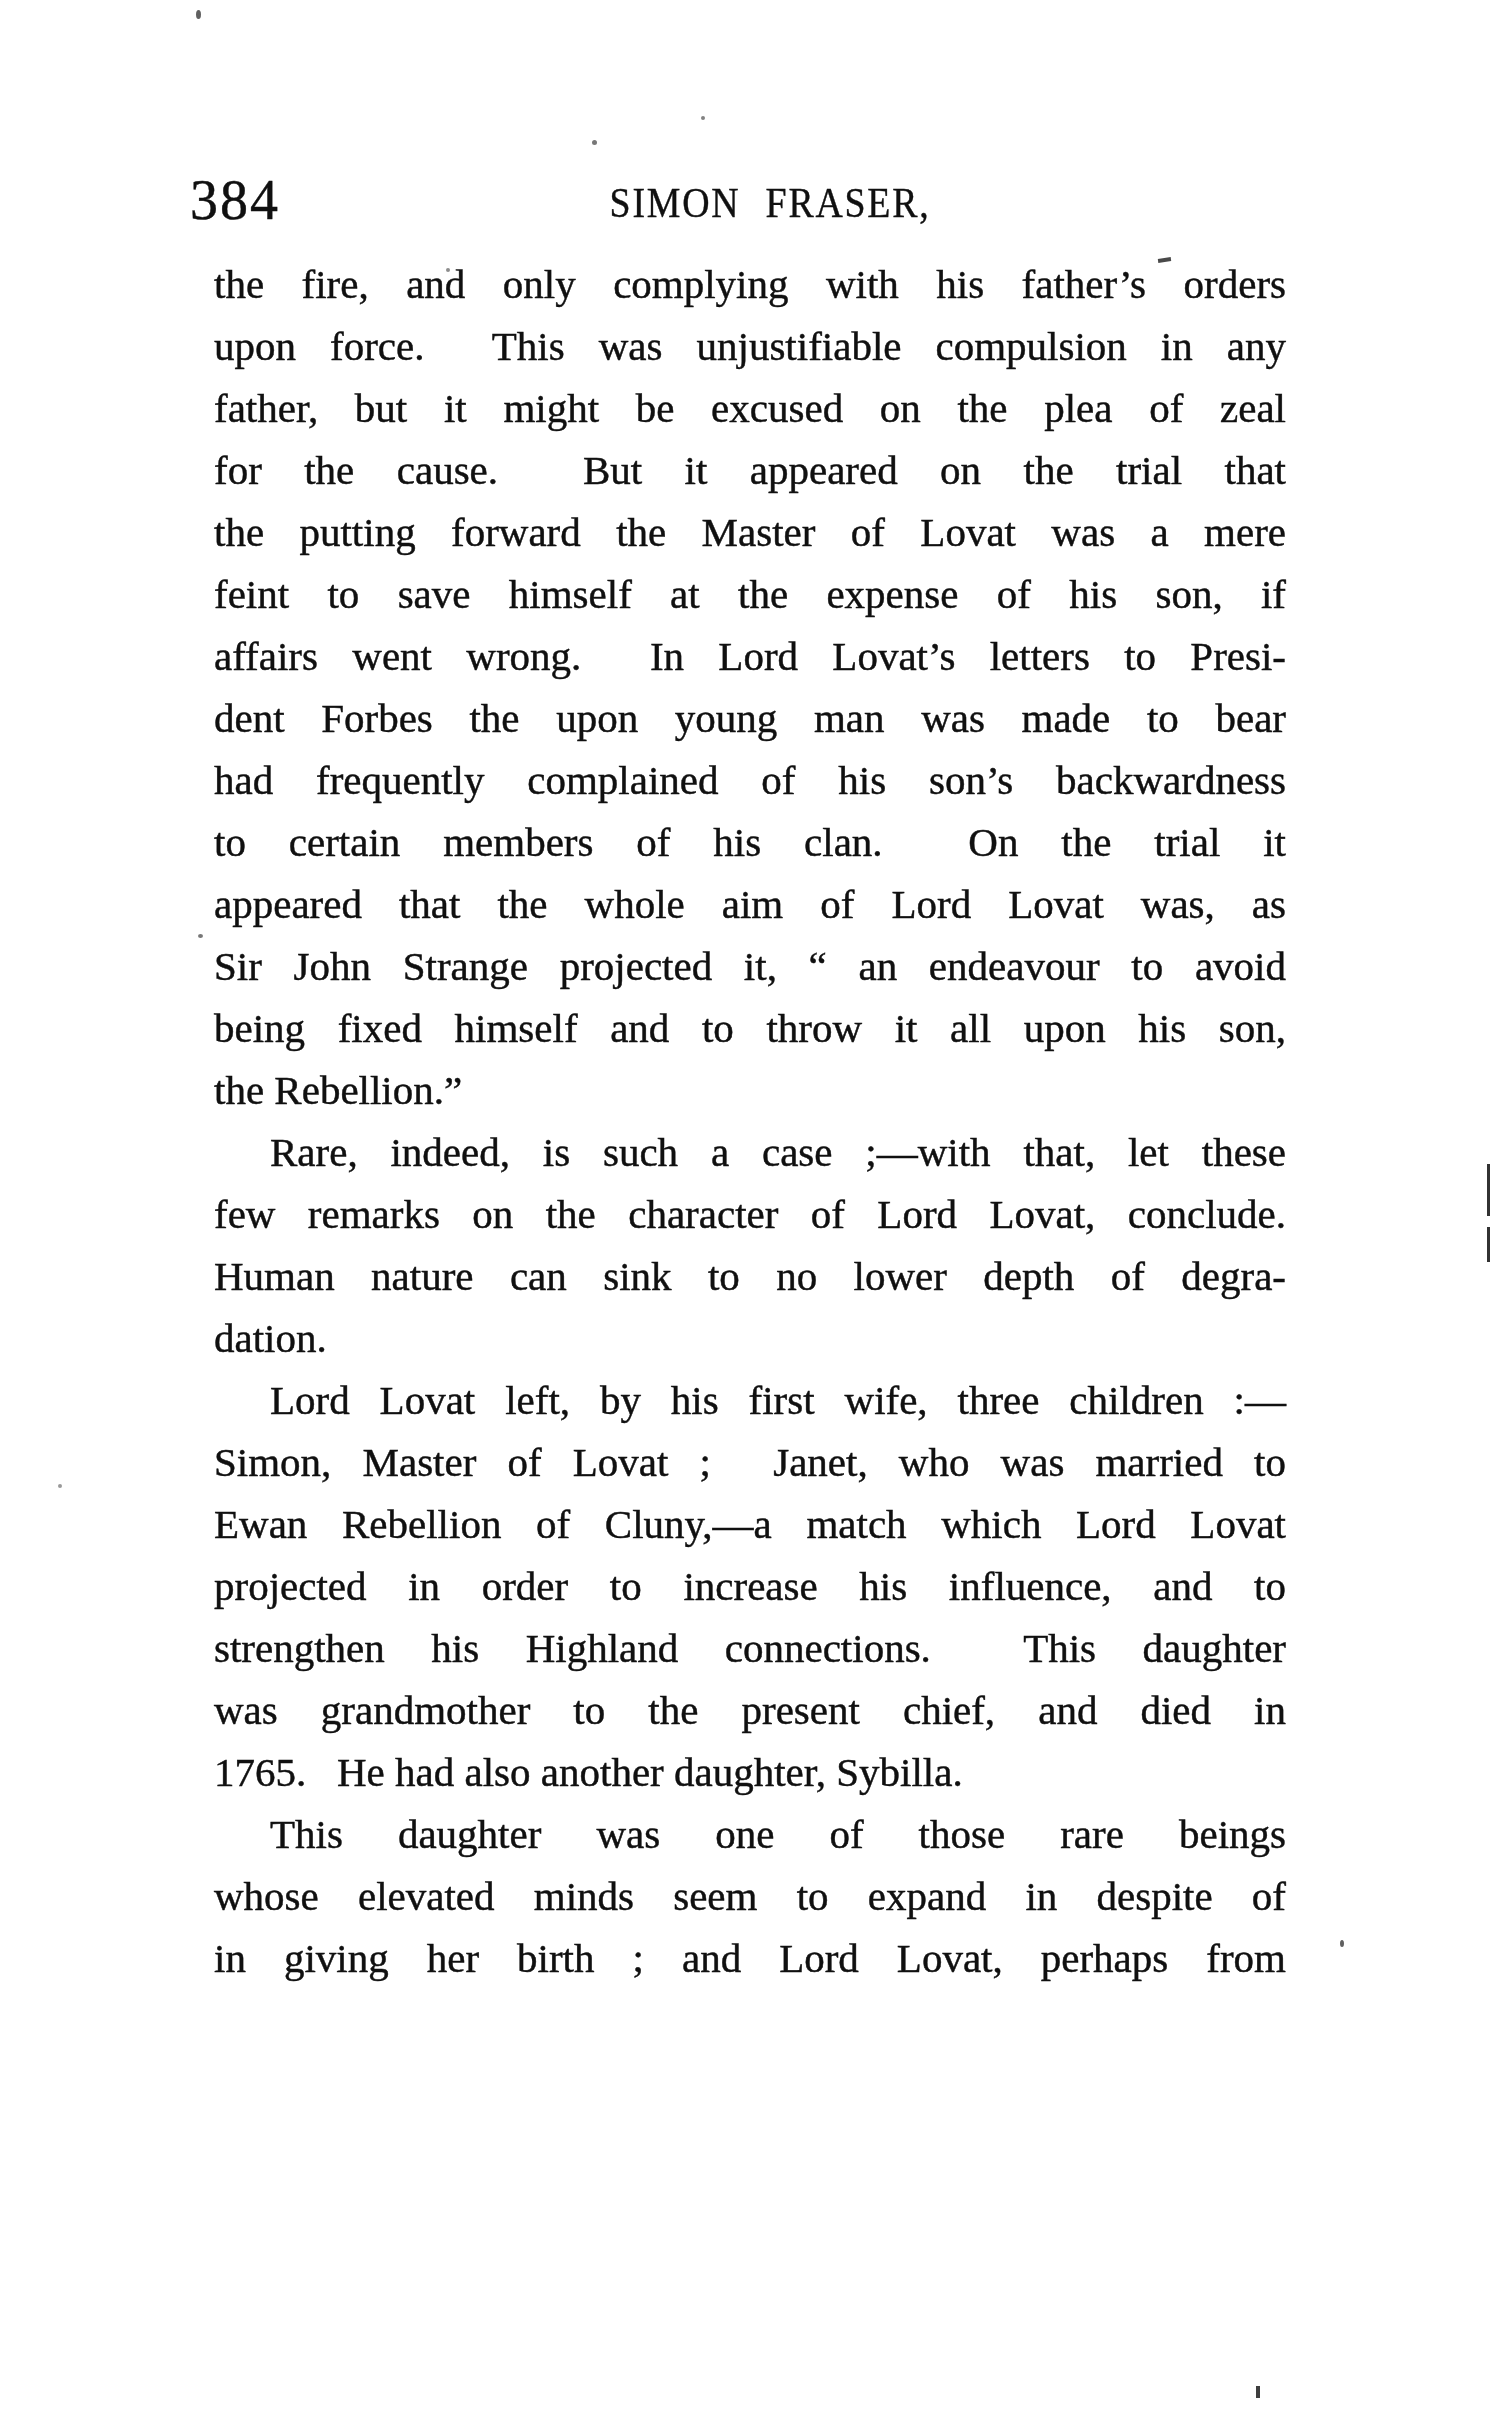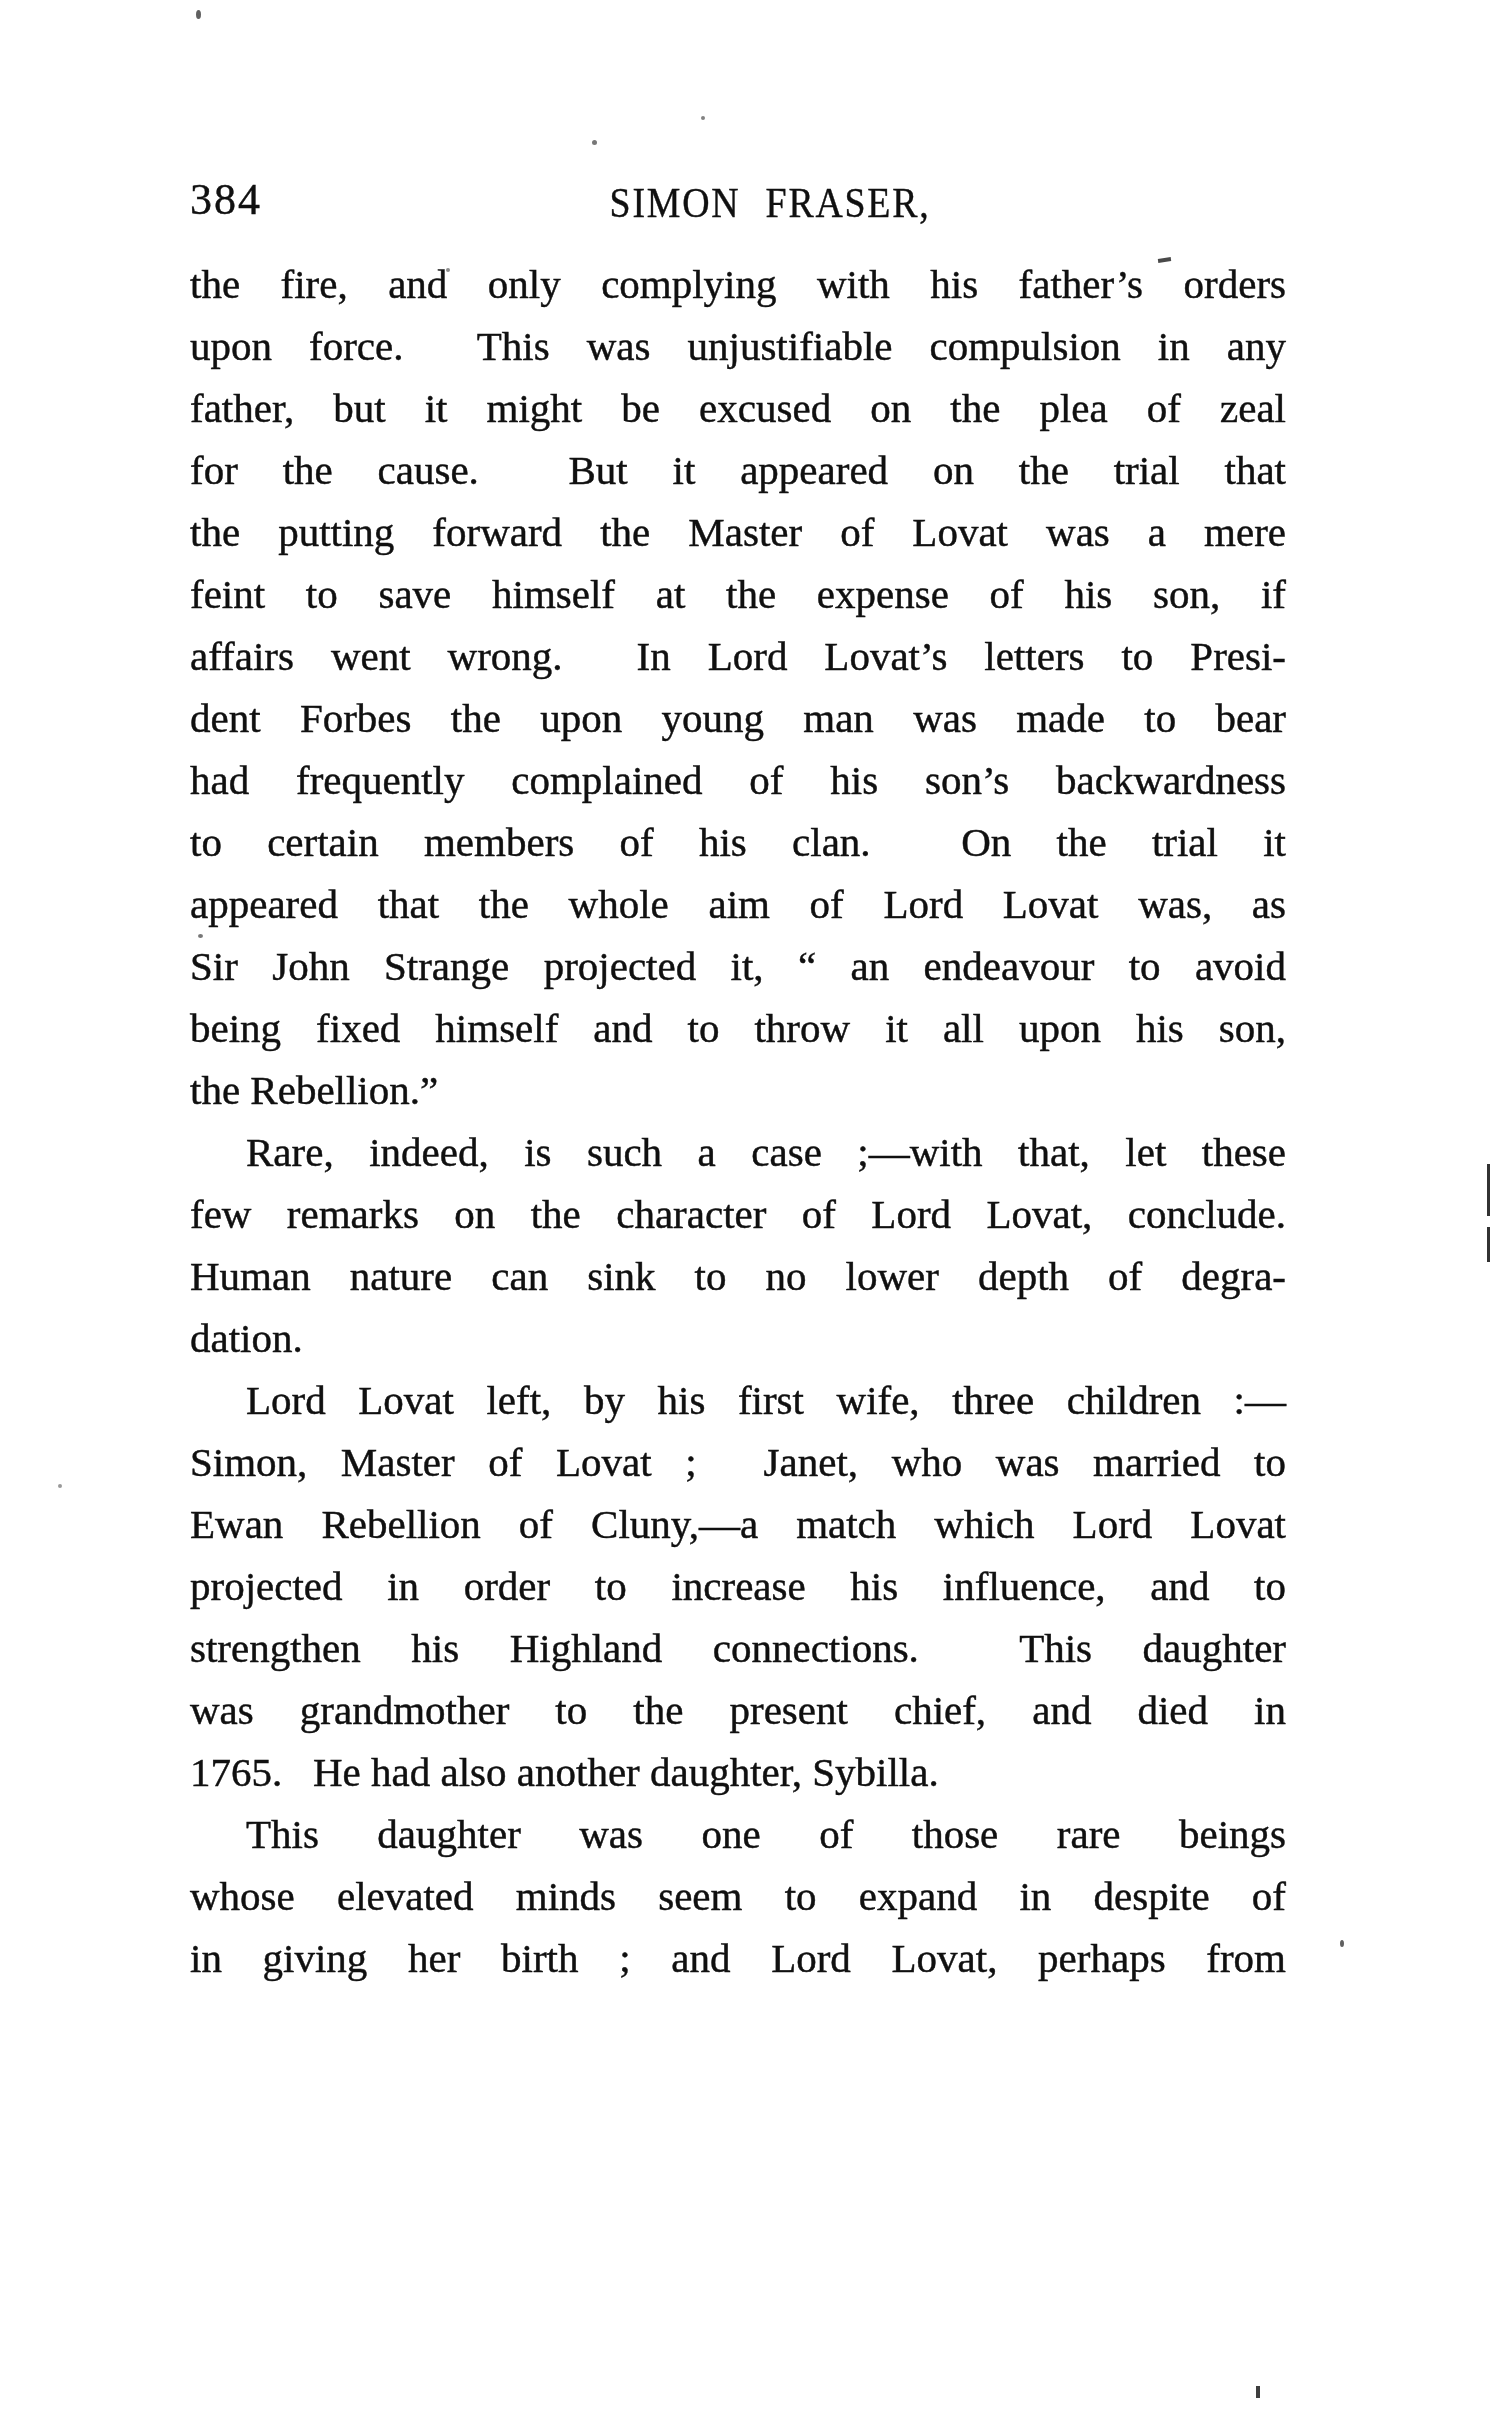--- a/index.html
+++ b/index.html
@@ -6,35 +6,35 @@
   html,body{margin:0;padding:0;}
   body{
     width:1502px;height:2411px;position:relative;overflow:hidden;
     background:#ffffff;color:#101010;
     font-family:"Liberation Serif","DejaVu Serif",serif;
   }
   .page{position:absolute;inset:0;}
   .page-header{position:absolute;left:0;top:0;width:100%;height:250px;}
   .page-number{
     position:absolute;left:190px;top:170px;
-    font-size:44px;line-height:60px;letter-spacing:2px;
+    font-size:56px;line-height:60px;letter-spacing:2px;
     -webkit-text-stroke:.4px #101010;
   }
   .running-header{
     position:absolute;left:470px;top:174px;width:600px;text-align:center;
     font-size:43px;line-height:58px;letter-spacing:2px;word-spacing:16px;
     transform:scaleX(.88);transform-origin:50% 50%;
     -webkit-text-stroke:.4px #101010;
   }
   .page-body{
     position:absolute;left:190px;top:253px;width:1096px;
     font-size:41px;line-height:62px;
     -webkit-text-stroke:.45px #101010;
   }
-  .line{text-align:left;white-space:normal;}
+  .line{text-align:left;white-space:normal;margin-left:24px;}
   .line.j{text-align:justify;text-align-last:justify;text-justify:inter-word;}
   .line.ind{text-indent:56px;}
   
   .mark{position:absolute;background:#1c1c1c;}
   .mark.round{border-radius:50%;}
   .m-vbar1{left:1487px;top:1164px;width:3px;height:52px;opacity:.9;}
   .m-vbar2{left:1487px;top:1227px;width:3px;height:35px;opacity:.9;}
   .m-bottom-tick{left:1256px;top:2386px;width:4px;height:12px;opacity:.85;}
   .m-speck-a{left:196px;top:10px;width:5px;height:9px;opacity:.7;border-radius:40%;}
   .m-speck-b{left:592px;top:140px;width:5px;height:5px;opacity:.6;}

